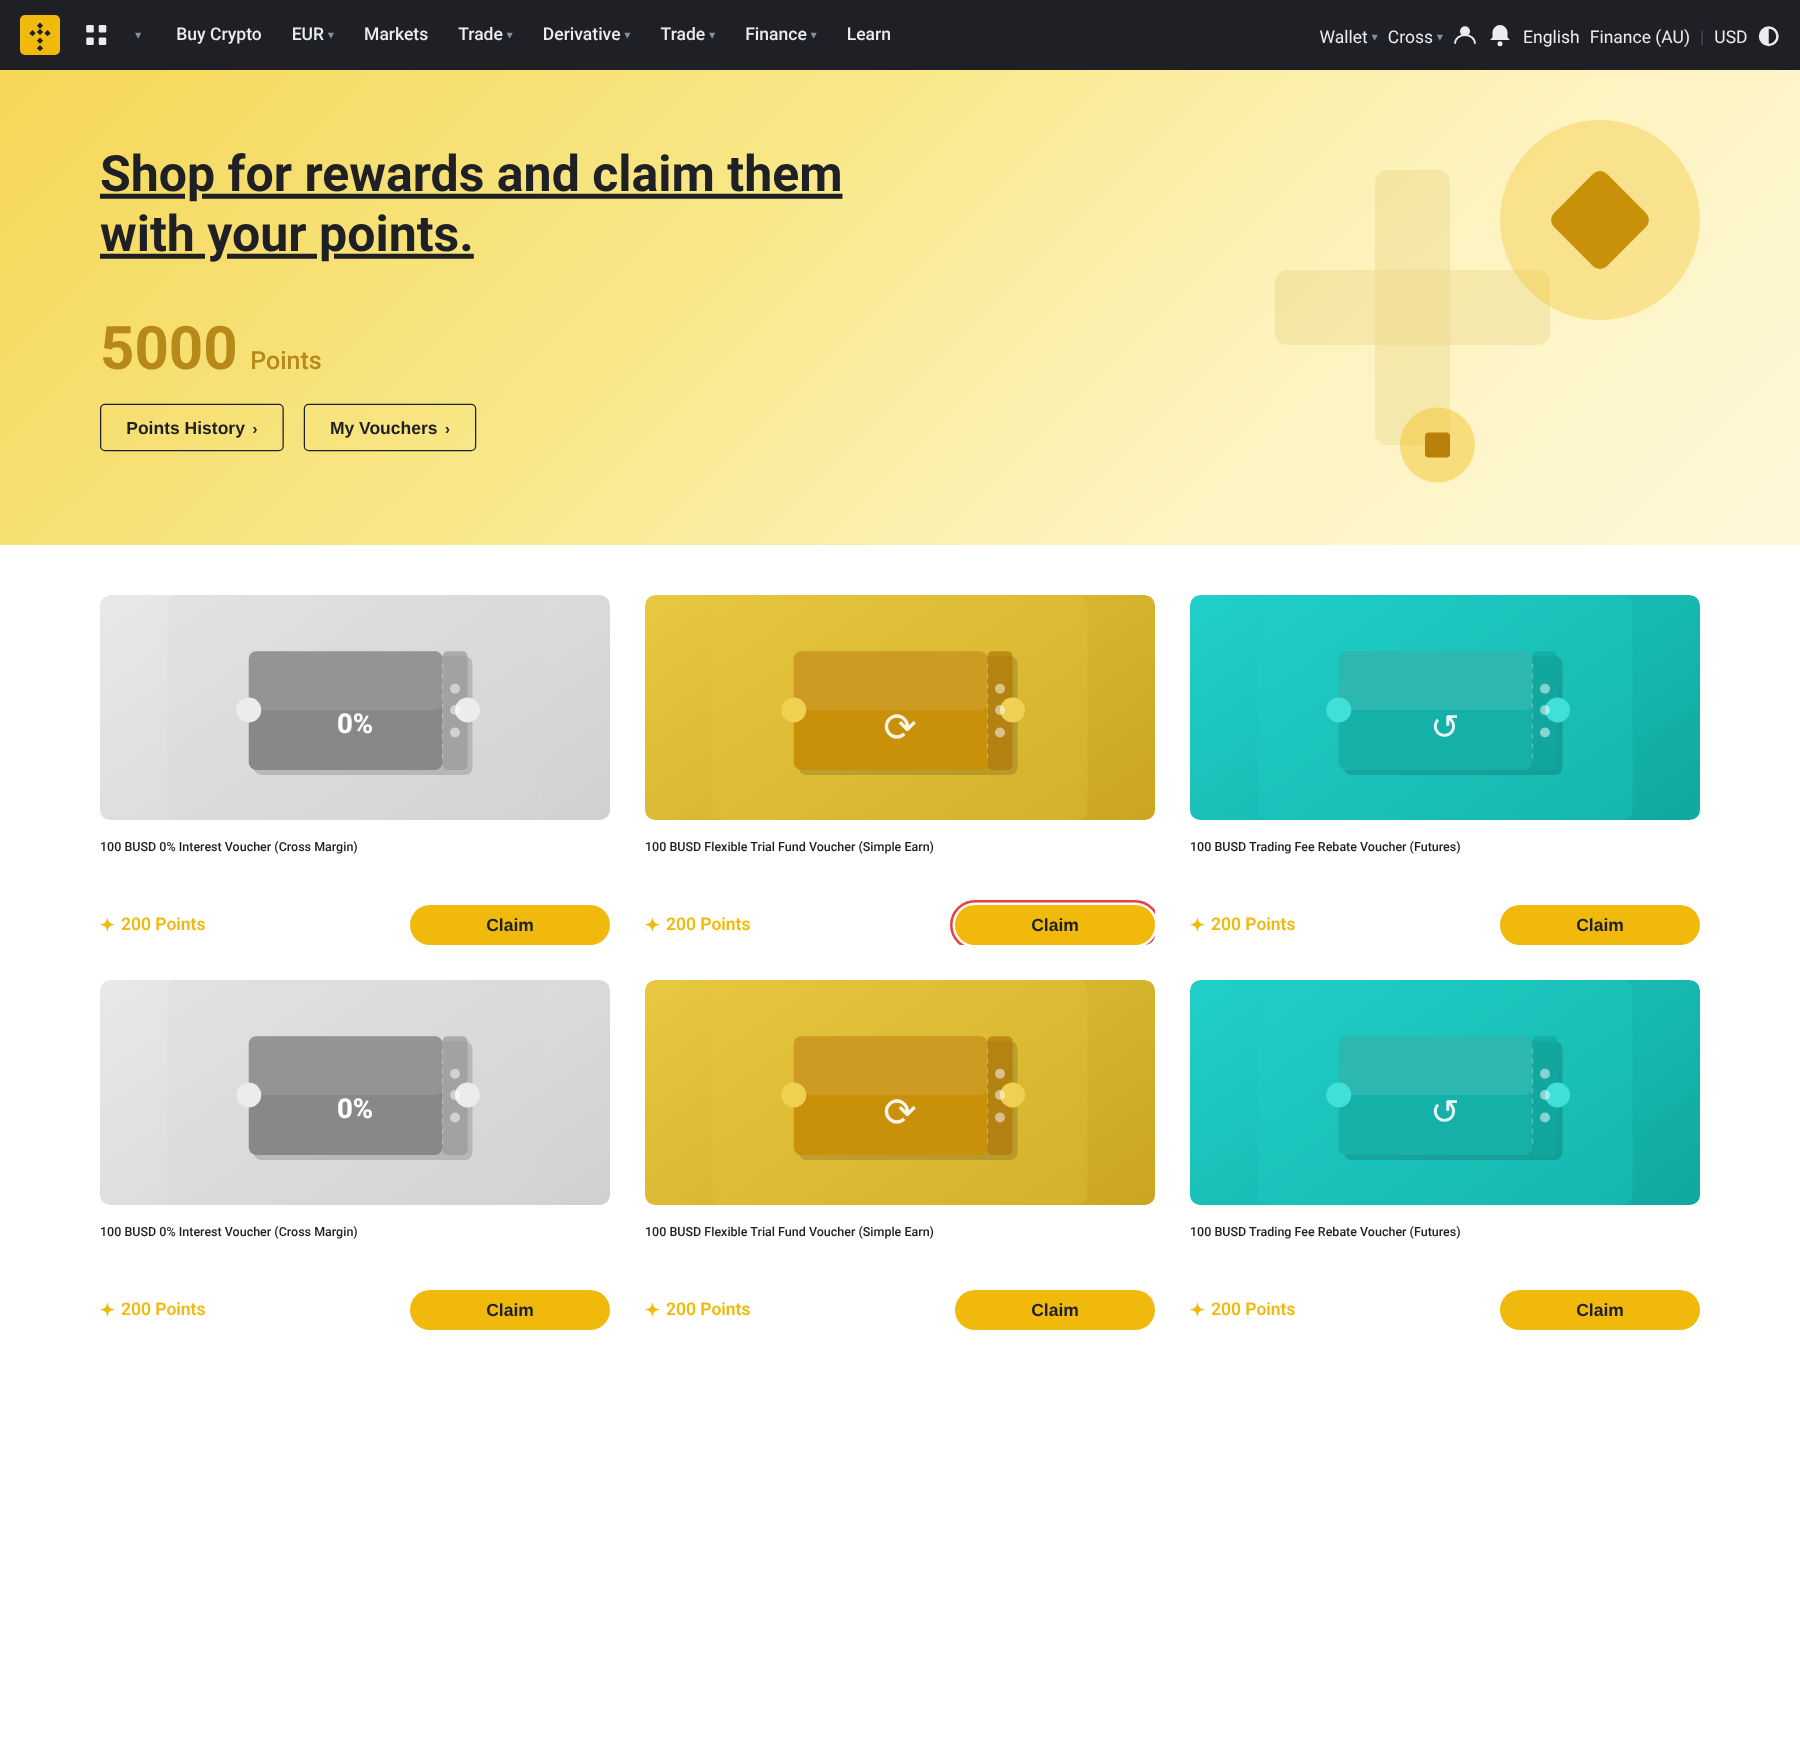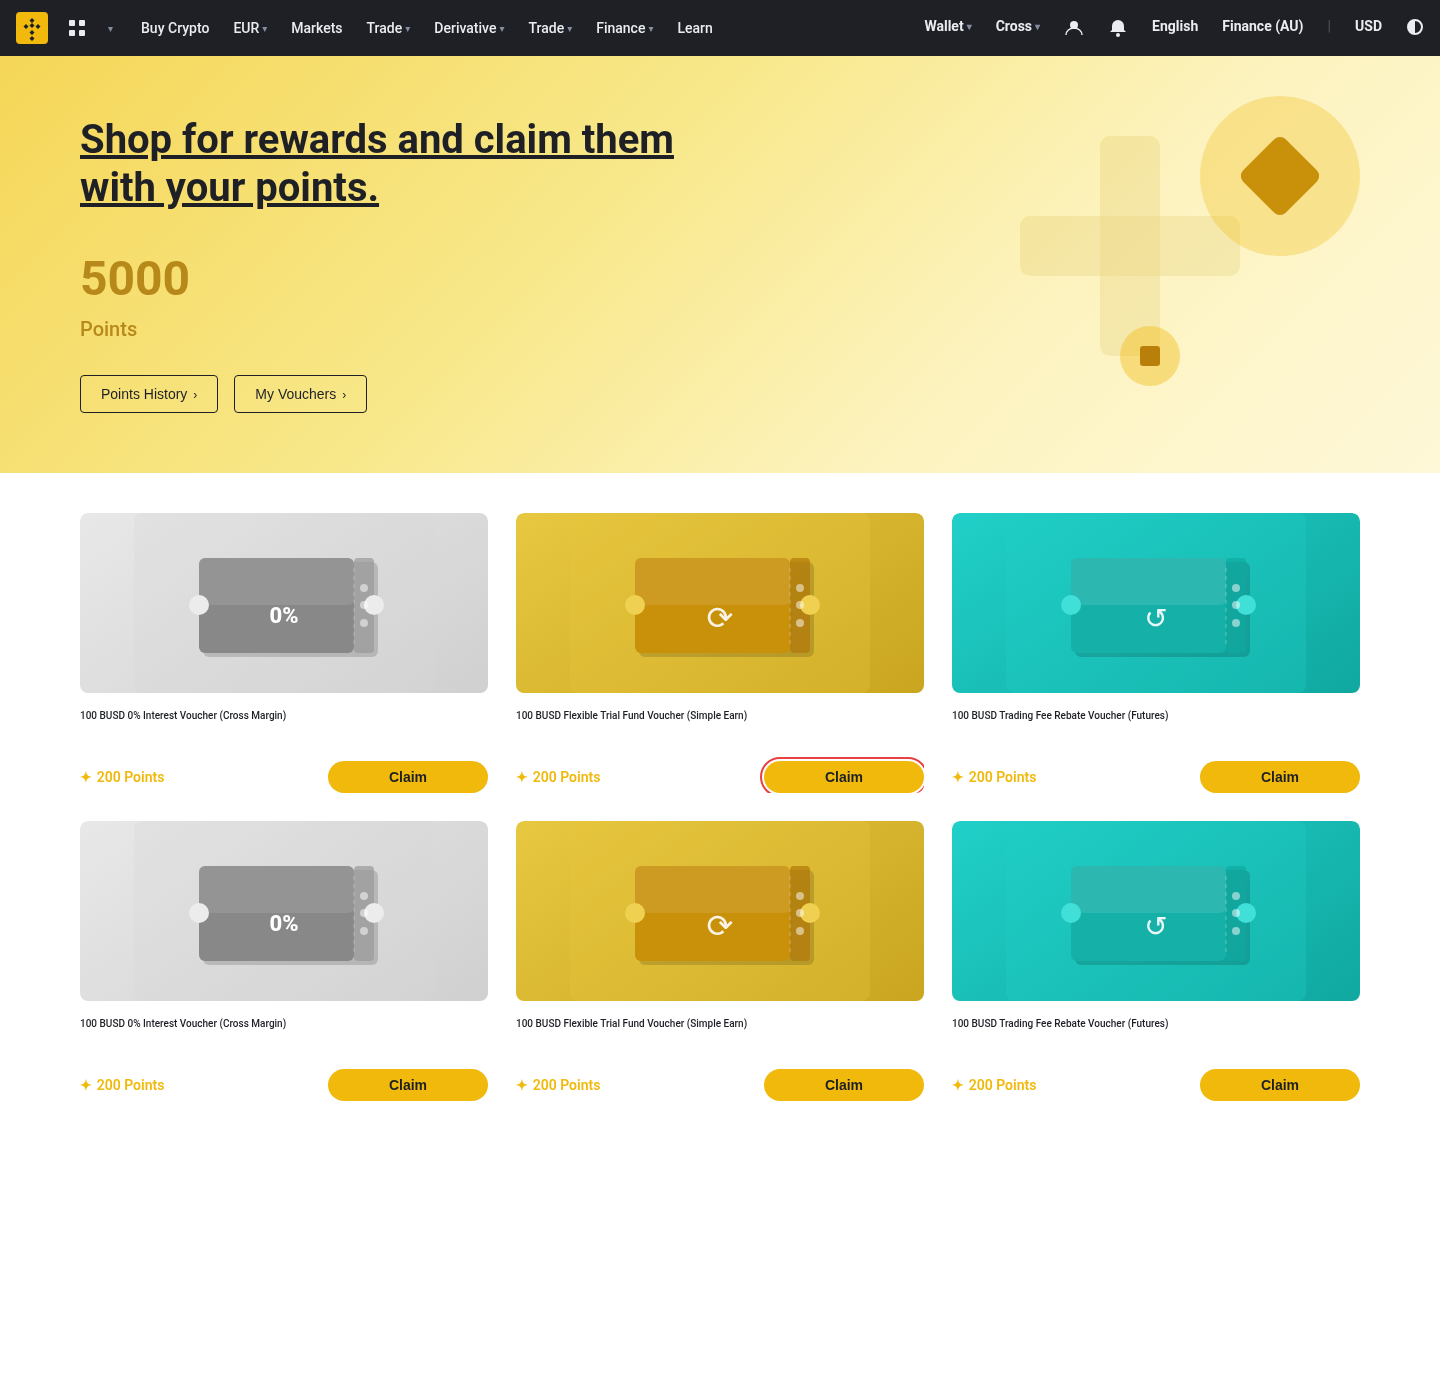--- a/index.html
+++ b/index.html
@@ -51,24 +51,23 @@
       font-weight: 500;
       padding: 6px 10px;
       cursor: pointer;
       white-space: nowrap;
       background: none;
       border: none;
     }
     .nav-item .chevron { font-size: 10px; color: #848e9c; }
     .navbar-right {
       display: flex;
-      align-items: flex-start;
-      gap: 24px;
+      align-items: flex-end;
+      gap: 8px;
       margin-left: auto;
-      font-weight: bold;
     }
     .nav-right-item {
       color: #eaecef;
       font-size: 14px;
       cursor: pointer;
       display: flex;
       align-items: center;
       gap: 3px;
       white-space: nowrap;
     }
@@ -101,22 +100,21 @@
       font-weight: 700;
       color: #1e2026;
       line-height: 1.2;
       margin-bottom: 38px;
       text-decoration: underline;
     }
     .hero-points {
       display: flex;
       align-items: baseline;
       gap: 10px;
-      margin-bottom: 34px;
-      flex-direction: column;
+      margin-bottom: 16px;
     }
     .hero-points-number {
       font-size: 48px;
       font-weight: 700;
       color: #b7891a;
     }
     .hero-points-label {
       font-size: 20px;
       font-weight: 500;
       color: #b7891a;
@@ -124,21 +122,21 @@
     .hero-buttons {
       display: flex;
       gap: 16px;
     }
     .hero-btn {
       padding: 10px 20px;
       border: 1.5px solid #1e2026;
       background: transparent;
       border-radius: 4px;
       font-size: 14px;
-      font-weight: 400;
+      font-weight: 700;
       cursor: pointer;
       display: flex;
       align-items: flex-end;
       gap: 6px;
       color: #1e2026;
     }
     .hero-btn .chevron-right { font-size: 12px; }
 
     
     .product-section {

